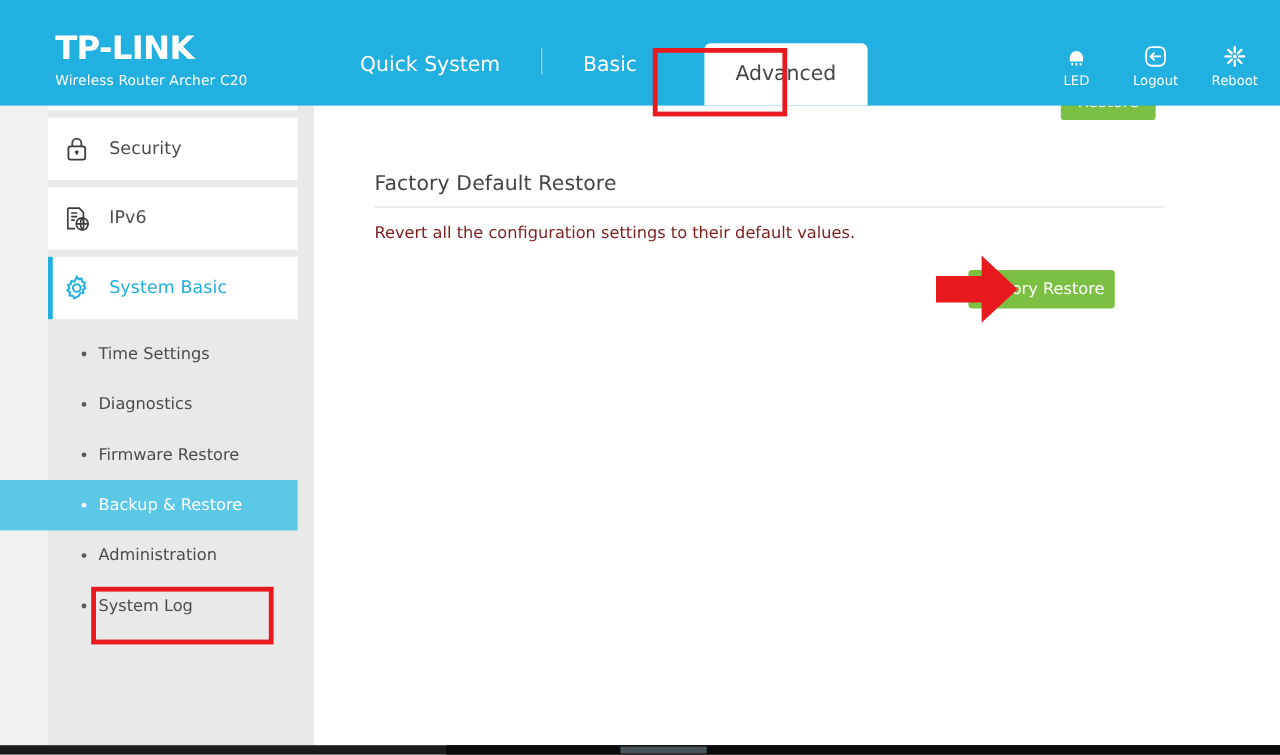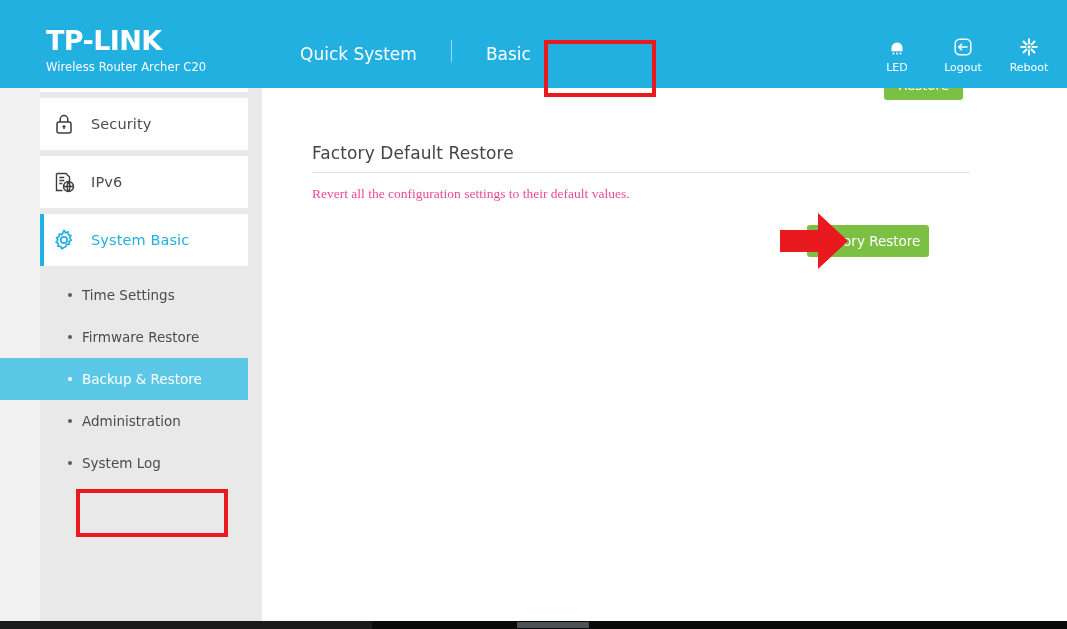--- a/index.html
+++ b/index.html
@@ -108,21 +108,21 @@
     position: absolute; left: 50px; top: 143px;
     font-size: 17px; color: #444444; font-weight: normal;
     letter-spacing: .1px;
   }
   .section-rule {
     position: absolute; left: 50px; top: 172px; width: 658px; height: 1px;
     background: #e2e2e2;
   }
   .section-desc {
     position: absolute; left: 50px; top: 186px;
-    font-size: 13.5px; color: #ec4899; font-family: Liberation Serif, serif;
+    font-size: 13.5px; color: #7f1d1d;
   }
   .factory-btn {
     position: absolute; left: 545px; top: 225px;
     width: 122px; height: 32px;
     background: #7cc043; border-radius: 3px;
     color: #ffffff; font-size: 13.5px;
     display: flex; align-items: center; justify-content: center;
     cursor: pointer;
   }
 
@@ -291,20 +291,24 @@
           <span class="nav-label">System Basic</span>
         </div>
 
         <div class="submenu">
           <div class="sub-item">
             <span class="bullet"></span>
             <span class="sub-label">Time Settings</span>
           </div>
           <div class="sub-item">
             <span class="bullet"></span>
+            <span class="sub-label">Diagnostics</span>
+          </div>
+          <div class="sub-item">
+            <span class="bullet"></span>
             <span class="sub-label">Firmware Restore</span>
           </div>
           <div class="sub-item active">
             <span class="bullet"></span>
             <span class="sub-label">Backup &amp; Restore</span>
           </div>
           <div class="sub-item">
             <span class="bullet"></span>
             <span class="sub-label">Administration</span>
           </div>
@@ -334,20 +338,21 @@
 
     <div class="brand">
       <div class="brand-name">TP-LINK</div>
       <div class="brand-sub">Wireless Router Archer C20</div>
     </div>
 
     <div class="nav-tabs">
       <div class="tab">Quick System</div>
       <div class="tab-sep"></div>
       <div class="tab">Basic</div>
+      <div class="tab active">Advanced</div>
     </div>
 
 
     <div class="hdr-actions">
 
       <div class="hdr-action">
         <span class="ha-icon">
           <svg width="20" height="20" viewBox="0 0 20 20" fill="none" stroke="#ffffff" stroke-width="1.5">
             <path d="M4.5 11a5.5 5.5 0 0 1 11 0v3.2h-11z" fill="#ffffff" stroke="none"></path>
             <path d="M6.5 15.5v2M10 15.5v2M13.5 15.5v2"></path>

